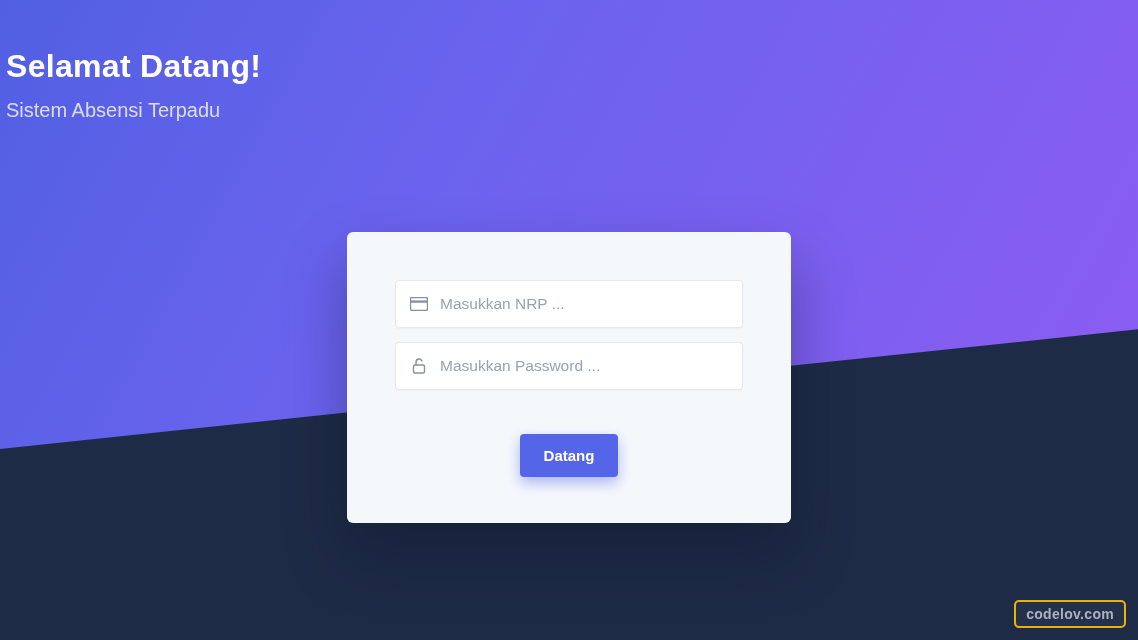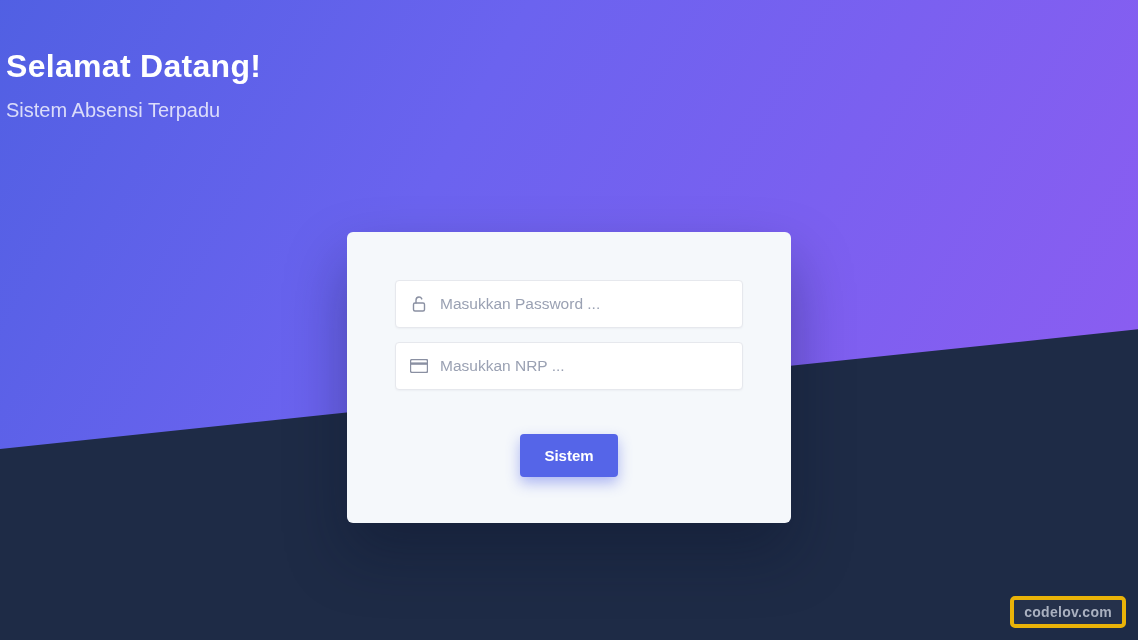--- a/index.html
+++ b/index.html
@@ -33,59 +33,59 @@
     }
     .finput::placeholder { color:#9aa1b3; }
     .actions { display:flex; justify-content:center; margin-top:44px; }
     .btn {
       background:#5565e8; color:#fff; border:none; border-radius:4px;
       font-size:15px; font-weight:600; padding:13px 24px; cursor:pointer;
       box-shadow:0 6px 14px rgba(85,101,232,.45);
     }
     .watermark {
       position:absolute; right:12px; bottom:12px;
-      border:4px solid #eab308; border-radius:5px;
+      border:2px solid #eab308; border-radius:5px;
       color:#aab1c0; font-size:14px; font-weight:600;
       padding:4px 10px; background:rgba(255,255,255,.03);
       letter-spacing:.3px;
     }
   </style>
 </head>
 <body>
 
 <div class="stage">
   <div class="diag"></div>
 
   <div class="hero">
     <h1>Selamat Datang!</h1>
     <p>Sistem Absensi Terpadu</p>
   </div>
 
   <div class="card">
 
     <div class="field">
       <span class="ficon">
+        <svg width="18" height="14" viewBox="0 0 18 14" fill="none">
+          <rect x="0.5" y="0.5" width="17" height="13" rx="1.5" stroke="#8a90a2" stroke-width="1.4"></rect>
+          <rect x="0" y="3.4" width="18" height="2.4" fill="#8a90a2"></rect>
+        </svg>
+      </span>
+      <input class="finput" type="text" placeholder="Masukkan NRP ..." style="">
+    </div>
+
+    <div class="field">
+      <span class="ficon">
         <svg width="16" height="18" viewBox="0 0 16 18" fill="none">
           <rect x="2.5" y="8" width="11" height="8" rx="1.5" stroke="#8a90a2" stroke-width="1.4"></rect>
           <path d="M5 8V5.2C5 3.4 6.3 2 8 2c1.3 0 2.3.8 2.8 1.9" stroke="#8a90a2" stroke-width="1.4" fill="none" stroke-linecap="round"></path>
         </svg>
       </span>
       <input class="finput" type="password" placeholder="Masukkan Password ..." style="">
     </div>
 
-    <div class="field">
-      <span class="ficon">
-        <svg width="18" height="14" viewBox="0 0 18 14" fill="none">
-          <rect x="0.5" y="0.5" width="17" height="13" rx="1.5" stroke="#8a90a2" stroke-width="1.4"></rect>
-          <rect x="0" y="3.4" width="18" height="2.4" fill="#8a90a2"></rect>
-        </svg>
-      </span>
-      <input class="finput" type="text" placeholder="Masukkan NRP ..." style="">
-    </div>
-
     <div class="actions">
-      <button class="btn">Sistem</button>
+      <button class="btn">Datang</button>
     </div>
 
   </div>
 
   <div class="watermark">codelov.com</div>
 </div>
 
 </body></html>

